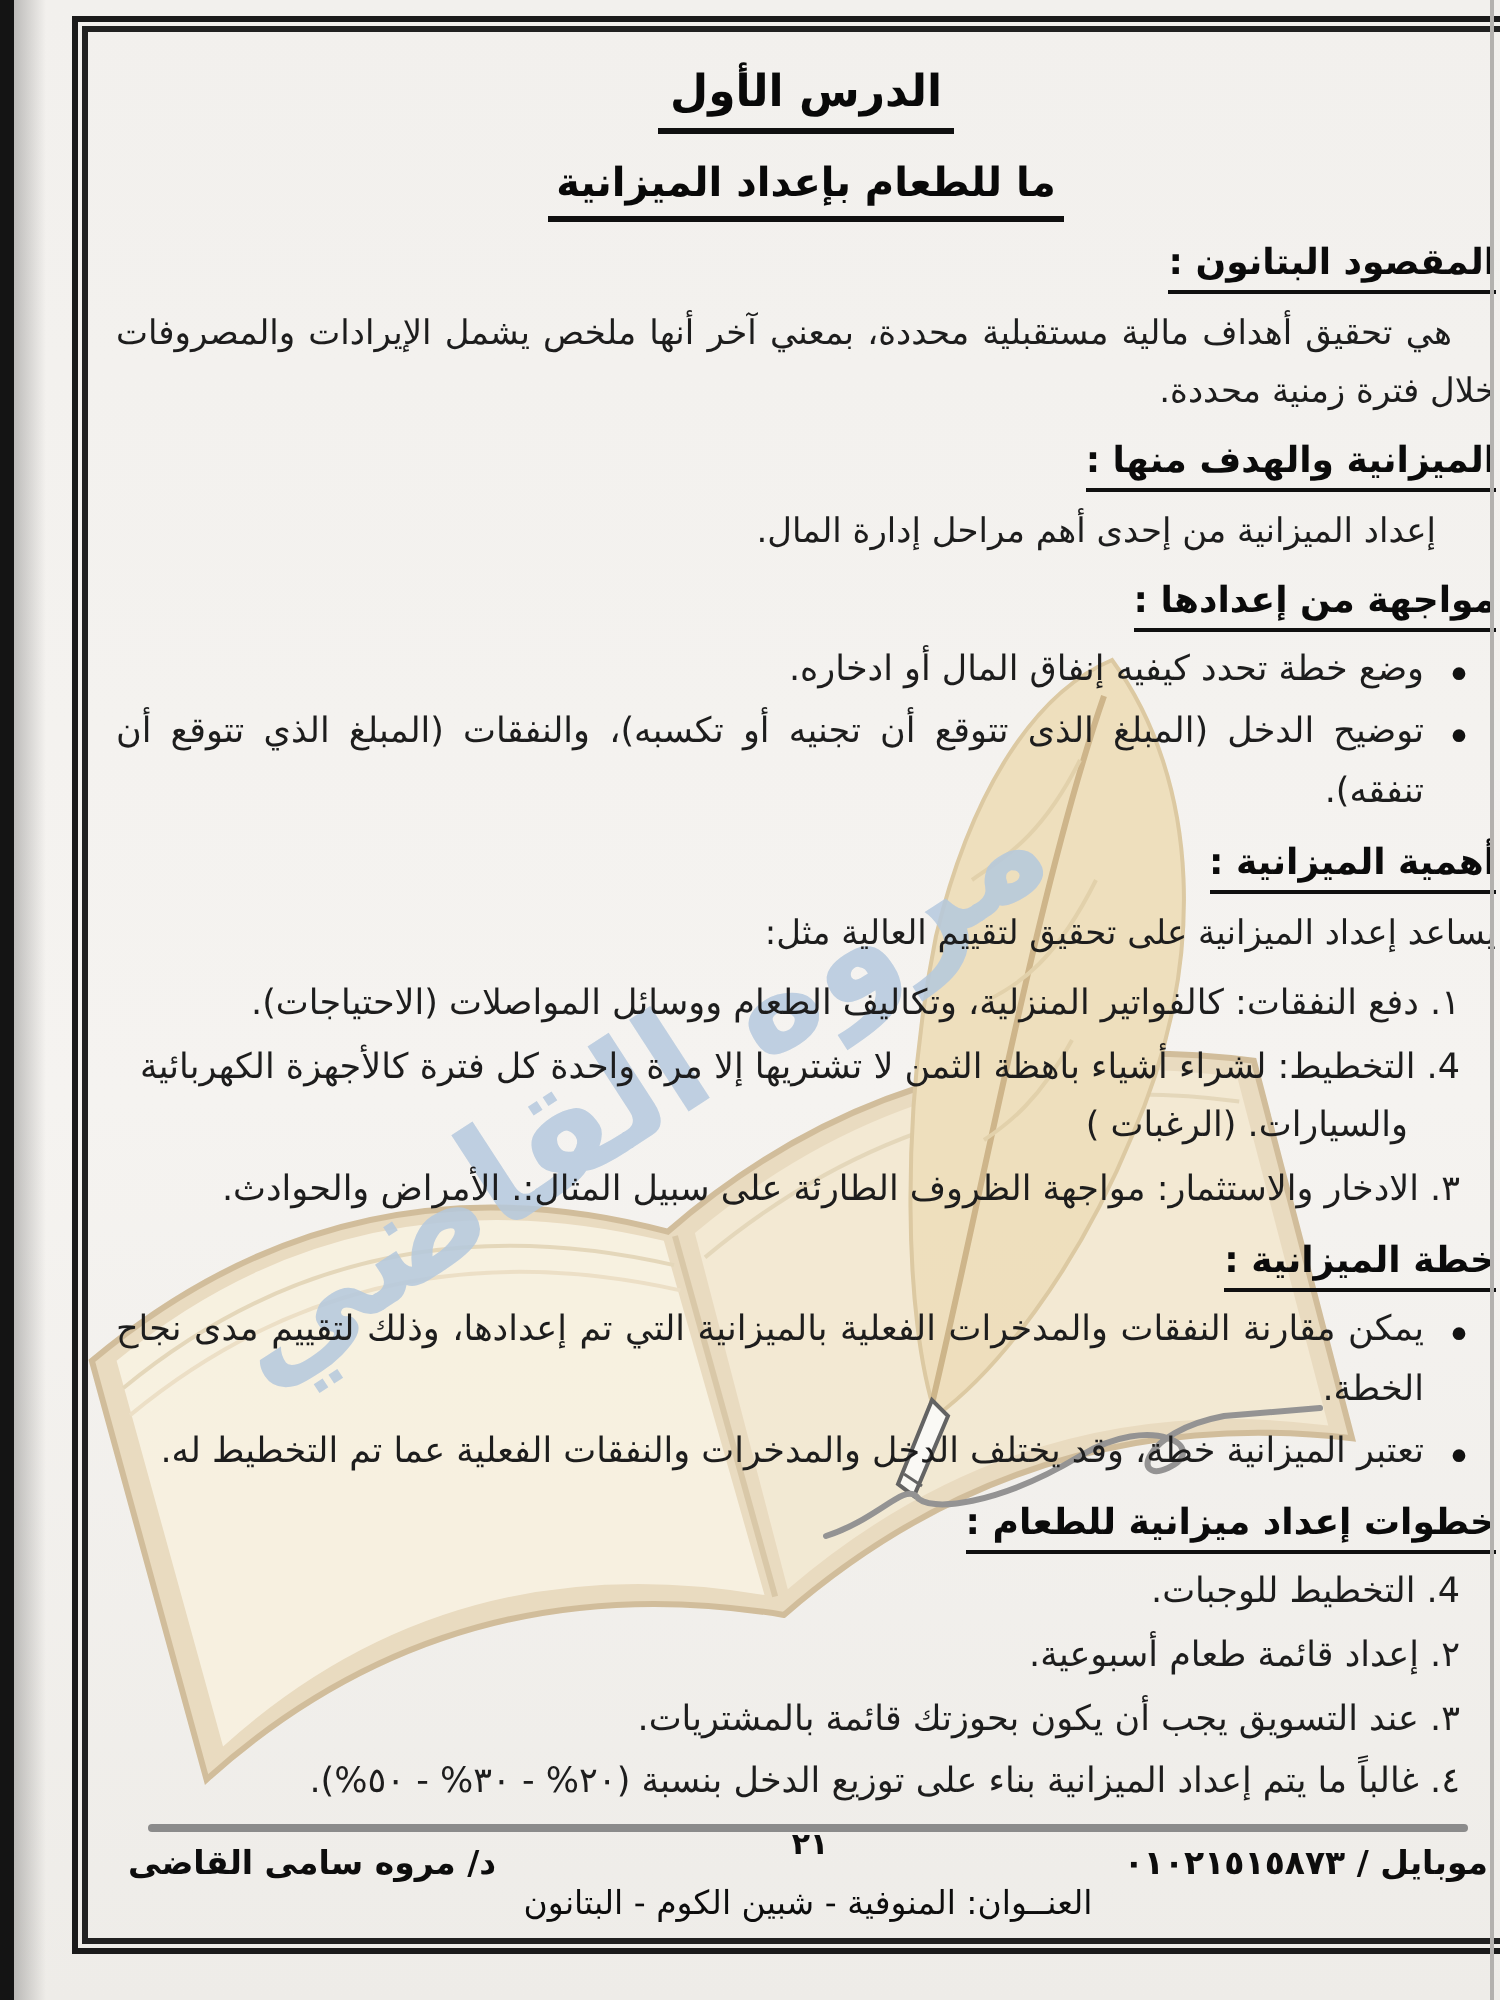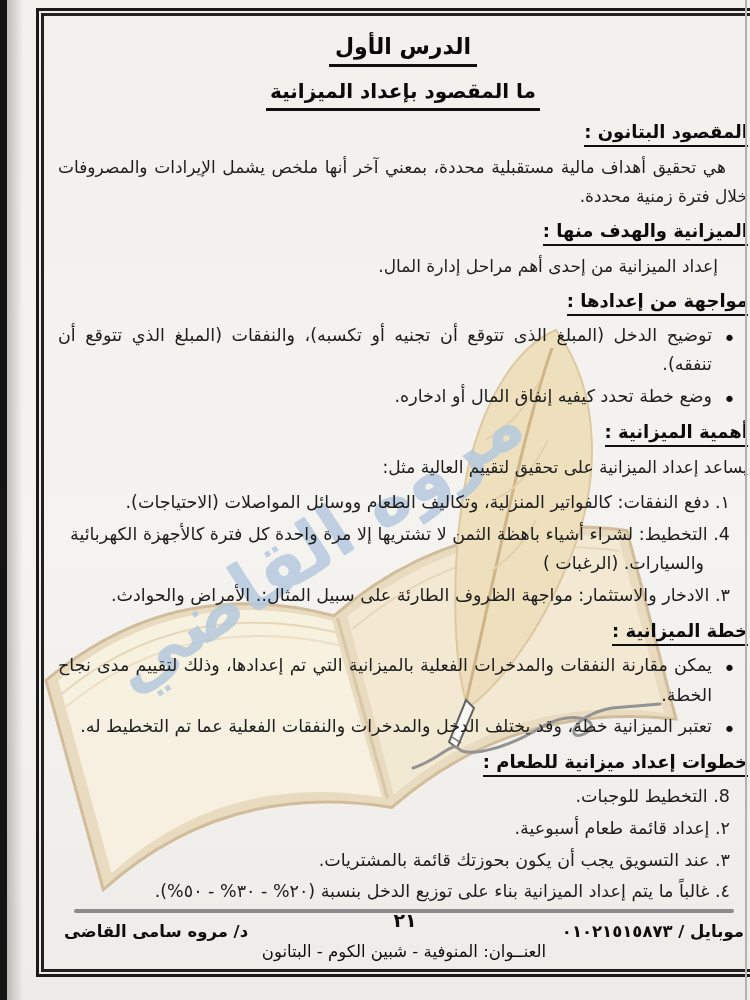--- a/index.html
+++ b/index.html
@@ -61,21 +61,21 @@
   }
   .num-list{margin:1px 12px;}
   .num-item{
     font-size:17.5px;line-height:1.7;text-align:justify;margin:2px 0;
     padding-right:32px;text-indent:-26px;color:#1d1d1d;
   }
   .footer{flex:0 0 auto;position:relative;direction:rtl;padding:0 14px 8px;z-index:3;}
   .footer-sep{height:4px;background:#8b8b8b;margin:0 16px 6px;border-radius:2px;}
   .footer-row{display:flex;justify-content:space-between;align-items:flex-end;
     font-weight:bold;font-size:16.5px;color:#0d0d0d;padding:0 6px;}
-  .footer-page{font-size:19px;transform:translateY(-10px);}
+  .footer-page{font-size:15px;transform:translateY(-10px);}
   .footer-address{text-align:center;font-weight:normal;font-size:16.5px;color:#0d0d0d;margin-top:1px;}
 </style>
 </head>
 <body>
 
 <div class="page">
 
   <svg class="watermark" viewBox="0 0 750 1000">
     <g opacity="0.95">
 
@@ -111,39 +111,39 @@
 
   <div class="frame-outer">
     <div class="frame-inner">
 
       <div class="content">
 
         <div class="doc-title">
           <span class="t">الدرس الأول</span>
         </div>
         <div class="doc-subtitle">
-          <span class="t">ما المقصود بإعداد الميزانية</span>
+          <span class="t">ما للطعام بإعداد الميزانية</span>
         </div>
 
         <div class="sec-heading">
           <span class="t">المقصود البتانون :</span>
         </div>
         <p class="body-text indent-first">هي تحقيق أهداف مالية مستقبلية محددة، بمعني آخر أنها ملخص يشمل الإيرادات والمصروفات خلال فترة زمنية محددة.</p>
 
         <div class="sec-heading">
           <span class="t">الميزانية والهدف منها :</span>
         </div>
         <p class="body-text indent-block">إعداد الميزانية من إحدى أهم مراحل إدارة المال.</p>
 
         <div class="sec-heading">
           <span class="t">مواجهة من إعدادها :</span>
         </div>
         <ul class="bullets">
+          <li>وضع خطة تحدد كيفيه إنفاق المال أو ادخاره.</li>
           <li>توضيح الدخل (المبلغ الذى تتوقع أن تجنيه أو تكسبه)، والنفقات (المبلغ الذي تتوقع أن تنفقه).</li>
-          <li>وضع خطة تحدد كيفيه إنفاق المال أو ادخاره.</li>
         </ul>
 
         <div class="sec-heading">
           <span class="t">أهمية الميزانية :</span>
         </div>
         <p class="body-text">يساعد إعداد الميزانية على تحقيق لتقييم العالية مثل:</p>
         <div class="num-list">
           <div class="num-item">١. دفع النفقات: كالفواتير المنزلية، وتكاليف الطعام ووسائل المواصلات (الاحتياجات).</div>
           <div class="num-item">4. التخطيط: لشراء أشياء باهظة الثمن لا تشتريها إلا مرة واحدة كل فترة كالأجهزة الكهربائية والسيارات. (الرغبات )</div>
           <div class="num-item">٣. الادخار والاستثمار: مواجهة الظروف الطارئة على سبيل المثال:. الأمراض والحوادث.</div>
@@ -154,21 +154,21 @@
         </div>
         <ul class="bullets">
           <li>يمكن مقارنة النفقات والمدخرات الفعلية بالميزانية التي تم إعدادها، وذلك لتقييم مدى نجاح الخطة.</li>
           <li>تعتبر الميزانية خطة، وقد يختلف الدخل والمدخرات والنفقات الفعلية عما تم التخطيط له.</li>
         </ul>
 
         <div class="sec-heading">
           <span class="t">خطوات إعداد ميزانية للطعام :</span>
         </div>
         <div class="num-list">
-          <div class="num-item">8. التخطيط للوجبات.</div>
+          <div class="num-item">4. التخطيط للوجبات.</div>
           <div class="num-item">٢. إعداد قائمة طعام أسبوعية.</div>
           <div class="num-item">٣. عند التسويق يجب أن يكون بحوزتك قائمة بالمشتريات.</div>
           <div class="num-item">٤. غالباً ما يتم إعداد الميزانية بناء على توزيع الدخل بنسبة (٢٠% - ٣٠% - ٥٠%).</div>
         </div>
 
       </div>
 
       <div class="footer">
         <div class="footer-sep"></div>
         <div class="footer-row">

